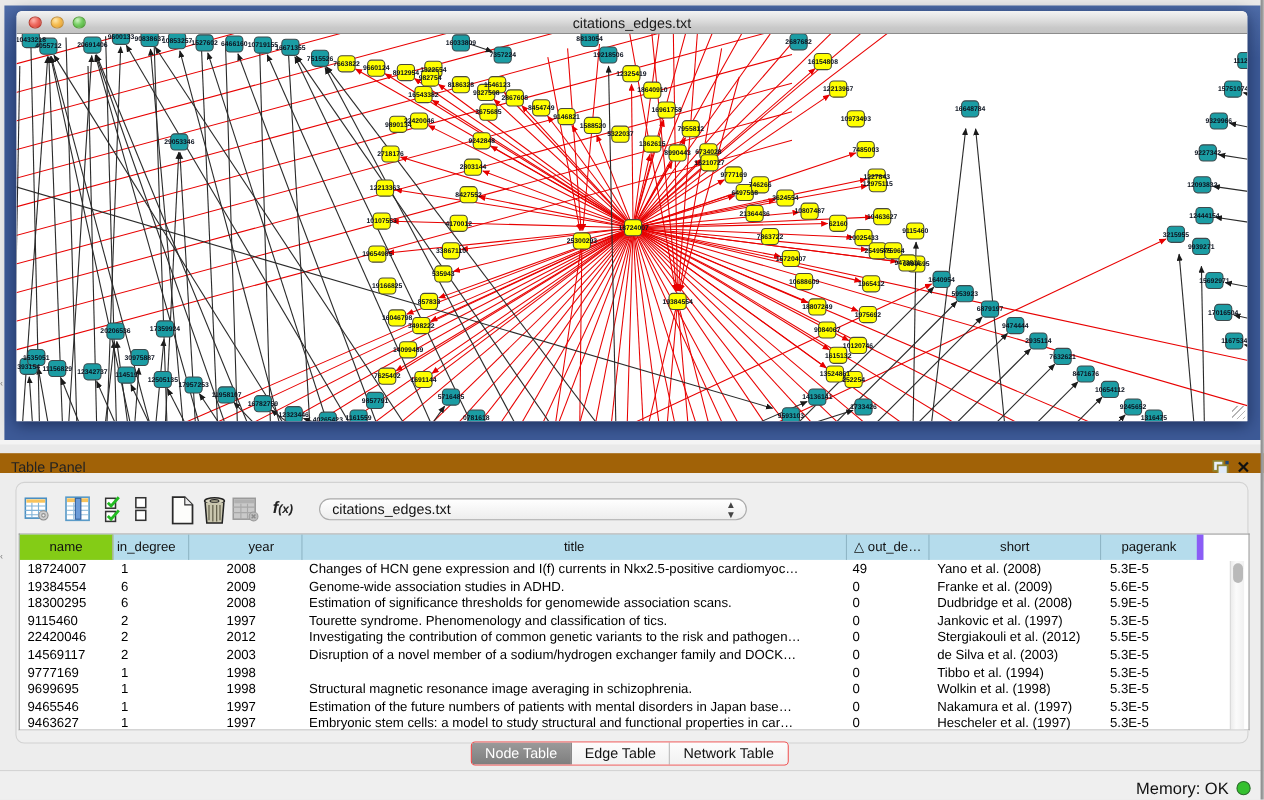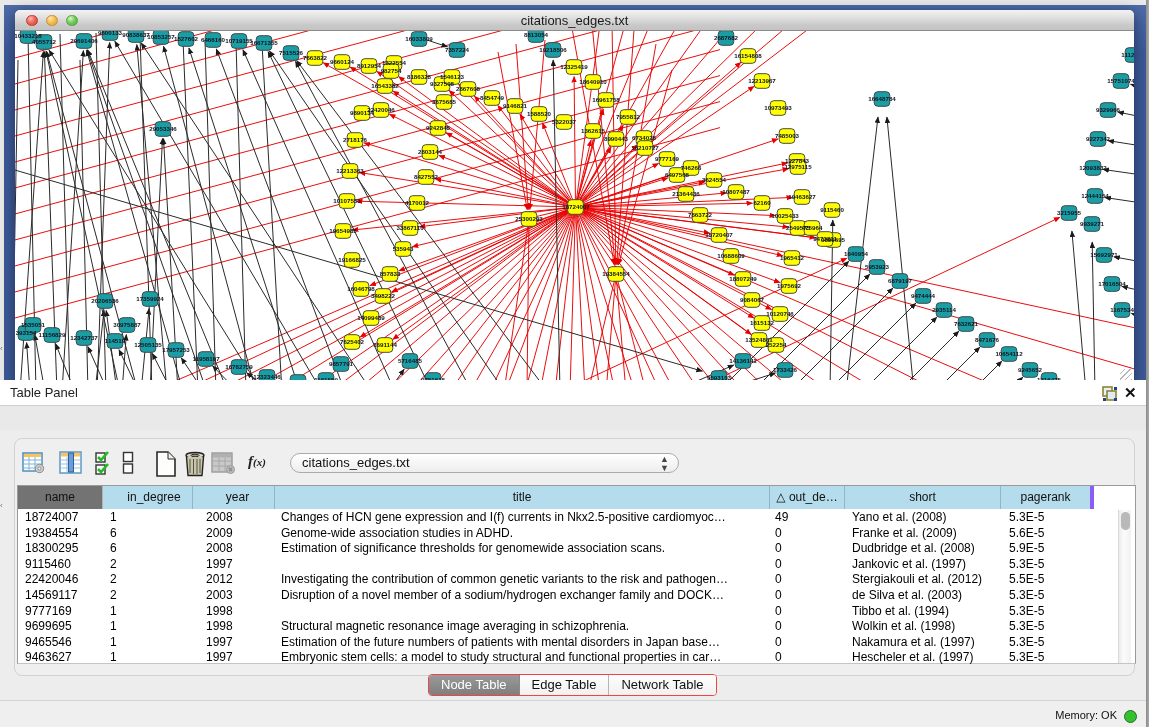--- a/index.html
+++ b/index.html
@@ -10,55 +10,55 @@
 #tbar .tl{position:absolute;top:4.5px;width:11.5px;height:11.5px;border-radius:50%}
 #tl1{left:11px;background:radial-gradient(circle at 35% 28%,#ffb6ae,#ee6a5f 45%,#d33b2f);border:1px solid #b93c30}
 #tl2{left:31px;background:radial-gradient(circle at 35% 28%,#ffe9b0,#f6bd50 45%,#dd9b33)t;border:1px solid #c49038;background:radial-gradient(circle at 35% 28%,#ffe9b0,#f6bd50 45%,#dd9b33)}
 #tl3{left:51px;background:radial-gradient(circle at 35% 28%,#d3f5c8,#75ce62 45%,#4aa637);border:1px solid #57a23f}
 #ttl{position:absolute;left:0;right:0;top:3px;text-align:center;font-size:13px;color:#1a1a1a}
 #graphwrap{position:absolute;left:0;top:21px;width:1119px;height:352px;background:#fff}
 .nl{font-size:6.2px;font-weight:bold;fill:#0d1420;text-anchor:middle;font-family:"Liberation Sans",sans-serif}
 #grip{position:absolute;right:2px;bottom:2px;width:12px;height:12px;background:repeating-linear-gradient(135deg,transparent 0 3px,#b5b5b5 3px 4px)}
 
 #tpgap{position:absolute;left:0;top:400px;width:1149px;height:4px;background:#f4f4f4}
-#tpbar{position:absolute;left:0;top:380px;width:1149px;height:26px;background:#ffffff;border-bottom:1px solid #cfcfcf}
+#tpbar{position:absolute;left:0;top:412px;width:1149px;height:26px;background:#a16207;border-bottom:1px solid #cfcfcf}
 #tptitle{position:absolute;left:10px;top:5px;font-size:13px;color:#222}
 #flt{position:absolute;left:1102px;top:6px}
 #xcl{position:absolute;left:1124px;top:4px;font-size:15px;font-weight:bold;color:#111}
 
 #pbody{position:absolute;left:0;top:430px;width:1149px;height:297px;background:#ededed}
 #panel{position:absolute;left:14px;top:8px;width:1121px;height:238px;background:#efefef;border:1px solid #d2d2d2;border-radius:8px}
 .ticon{position:absolute;top:12px}
 #drop{position:absolute;left:275px;top:14px;width:389px;height:20px;background:linear-gradient(#ffffff,#ededed);border:1px solid #ababab;border-radius:10px;font-size:13px;color:#111;line-height:18px;padding-left:11px}
 #drop .st{position:absolute;right:9px;top:1px;font-size:9px;color:#444;line-height:9px}
 
 #tbl{position:absolute;left:2px;top:46px;width:1119px;height:179px;background:#fff;border-top:1px solid #9a9a9a;border-left:1px solid #9a9a9a;border-right:1px solid #9a9a9a;border-bottom:1px solid #c4c4c4}
 #thead{position:relative;width:1076px;height:23px;background:#b5dcec;font-size:12px;color:#111}
 #thead span{position:absolute;top:4px;text-align:center;border-right:1px solid #8fb6c6;height:23px;top:0;padding-top:4px}
-#thead .h0{left:0;width:85px;background:#737373;border-right:1px solid #b2b2b2}
-#thead .h1{left:98px;width:77px}
+#thead .h0{left:0;width:85px;background:#84cc16;border-right:1px solid #b2b2b2}
+#thead .h1{left:77px;width:77px}
 #thead .h2{left:183px;width:74px}
 #thead .h3{left:257px;width:495px}
 #thead .h4{left:752px;width:75px}
 #thead .h5{left:827px;width:156px}
-#thead .h6{left:983px;width:93px;border-right:4px solid #8b5cf6}
+#thead .h6{left:983px;width:93px;border-right:6px solid #8b5cf6}
 #tbody{position:relative;font-size:12px;color:#000}
 .tr{position:relative;height:15.6px;white-space:nowrap}
 .tr span{position:absolute;top:1px}
 .c0{left:7px} .c1{left:92px} .c2{left:188px} .c3{left:263px} .c4{left:757px} .c5{left:834px} .c6{left:991px}
 #vscr{position:absolute;right:3px;top:71px;width:13px;height:153px;background:linear-gradient(90deg,#ececec,#fbfbfb 40%,#f1f1f1);border-left:1px solid #d8d8d8}
 #vthumb{position:absolute;left:2px;top:2px;width:9px;height:18px;border-radius:5px;background:#b9b9b9}
 
 #tabs{position:absolute;left:428px;top:244px;height:22px;display:flex;border:1px solid #ef4444;border-radius:4px;overflow:hidden;background:#fafafa}
 .tab{font-size:13px;line-height:20px;padding:0 12px;color:#111;background:linear-gradient(#fdfdfd,#f1f1f1);border-right:1px solid #b5b5b5}
 .tab.sel{background:linear-gradient(#9a9a9a,#7e7e7e);color:#fff;border-right:1px solid #8a8a8a}
 .tab:last-child{border-right:none}
 
 #status{position:absolute;left:0;top:270px;width:1149px;height:27px;background:#efefef;border-top:1px solid #d4d4d4}
-#mem{position:absolute;right:32px;top:8px;font-size:11px;color:#111}
+#mem{position:absolute;right:32px;top:8px;font-size:15px;color:#111}
 #dot{position:absolute;right:12px;top:9px;width:13px;height:13px;border-radius:50%;background:#35c02f;border:1.5px solid #2a6d2a}
 
 #rbord{position:absolute;right:0;top:0;width:3px;height:727px;background:linear-gradient(90deg,#8a8a8a,#ababab)}
 #topstrip{position:absolute;left:0;top:0;width:1149px;height:5px;background:#e9e9e9}
 </style></head>
 <body>
 <div id="stage">
 <div id="topstrip"></div>
 <div id="netbg"></div>
 <div id="win">
@@ -609,21 +609,21 @@
           <path d="M4.5 6 L6 24.5 L20 24.5 L21.5 6" fill="#c9c6ae" stroke="#222" stroke-width="1.4"></path>
           <path d="M8 8v14M11.5 8v15M15 8v15M18 8v14" stroke="#55523e" stroke-width="1"></path>
         </svg>
   <svg class="ticon" style="left:196px" width="25" height="24" viewBox="0 0 25 24">
           <rect x="1" y="2" width="20" height="19" fill="#c9c9c9" stroke="#9a9a9a" stroke-width="1.4"></rect>
           <rect x="2" y="3" width="18" height="3.5" fill="#b1b1b1"></rect>
           <path d="M1 10h20M1 15h20M8 7v14M14 7v14" stroke="#a8a8a8"></path>
           <circle cx="19.5" cy="18.5" r="4" fill="#bdbdbd" stroke="#9b9b9b"></circle>
           <path d="M17.8 16.8 l3.4 3.4 M21.2 16.8 l-3.4 3.4" stroke="#8c8c8c" stroke-width="1.3"></path>
         </svg>
-  <div class="ticon" style="left:233px;top:14px;font-size:15px;font-style:italic;font-family:Liberation Serif, serif;font-weight:bold;color:#222">f<span style="font-size:11px">(x)</span></div>
+  <div class="ticon" style="left:233px;top:14px;font-size:15px;font-style:italic;font-family:Liberation Sans, sans-serif;font-weight:bold;color:#222">f<span style="font-size:11px">(x)</span></div>
   <div id="drop">citations_edges.txt<span class="st">▲<br>▼</span></div>
   <div id="tbl">
     <div id="thead">
             <span class="h0">name</span>
             <span class="h1">in_degree</span>
             <span class="h2">year</span>
             <span class="h3">title</span>
             <span class="h4">△ out_de…</span>
             <span class="h5">short</span>
             <span class="h6">pagerank</span>
@@ -653,20 +653,21 @@
               <span class="c2">2008</span>
               <span class="c3">Estimation of significance thresholds for genomewide association scans.</span>
               <span class="c4">0</span>
               <span class="c5">Dudbridge et al. (2008)</span>
               <span class="c6">5.9E-5</span>
             </div>
 <div class="tr">
               <span class="c0">9115460</span>
               <span class="c1">2</span>
               <span class="c2">1997</span>
+              <span class="c3">Tourette syndrome. Phenomenology and classification of tics.</span>
               <span class="c4">0</span>
               <span class="c5">Jankovic et al. (1997)</span>
               <span class="c6">5.3E-5</span>
             </div>
 <div class="tr">
               <span class="c0">22420046</span>
               <span class="c1">2</span>
               <span class="c2">2012</span>
               <span class="c3">Investigating the contribution of common genetic variants to the risk and pathogen…</span>
               <span class="c4">0</span>

